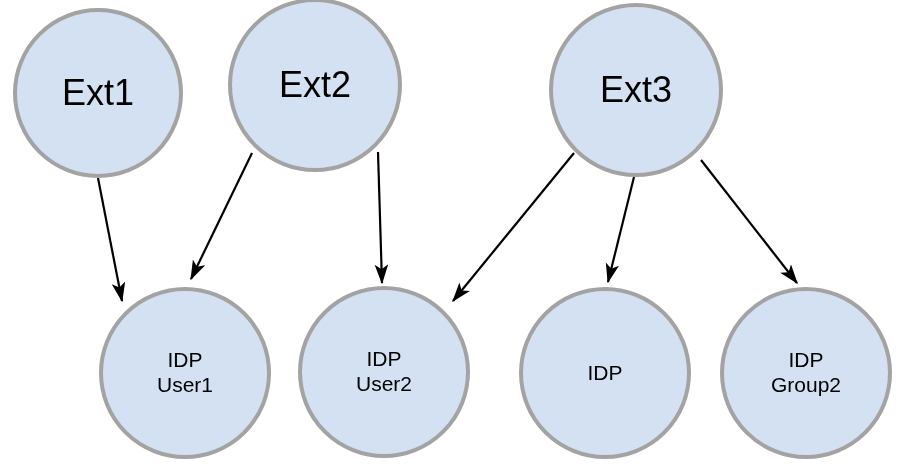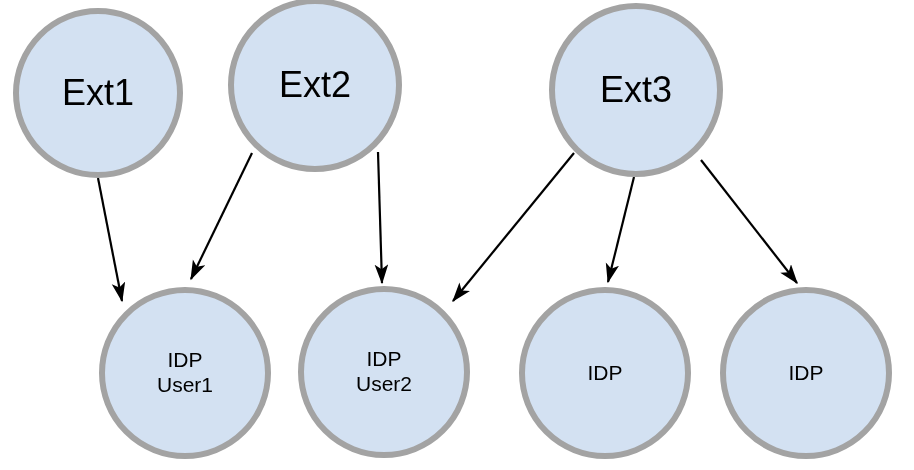--- a/index.html
+++ b/index.html
@@ -23,21 +23,21 @@
     top: 0;
     width: 914px;
     height: 470px;
     pointer-events: none;
   }
   .node {
     position: absolute;
     box-sizing: border-box;
     border-radius: 50%;
     background: #d3e1f2;
-    border: 6px solid #a3a3a3;
+    border: 4px solid #a3a3a3;
     display: flex;
     flex-direction: column;
     align-items: center;
     justify-content: center;
     color: #000000;
     text-align: center;
     line-height: 1.18;
   }
   .node.ext {
     font-size: 36px;
@@ -87,16 +87,17 @@
       </div>
       <div class="node idp" style="left: 298px; top: 286px; width: 172px; height: 172px;">
         <span class="node-label-line">IDP</span>
         <span class="node-label-line">User2</span>
       </div>
       <div class="node idp" style="left: 519px; top: 287px; width: 172px; height: 172px;">
         <span class="node-label-line">IDP</span>
       </div>
       <div class="node idp" style="left: 720px; top: 287px; width: 172px; height: 172px;">
         <span class="node-label-line">IDP</span>
+        <span class="node-label-line">Group2</span>
       </div>
     </div>
 
 </div>
 
 </body></html>

